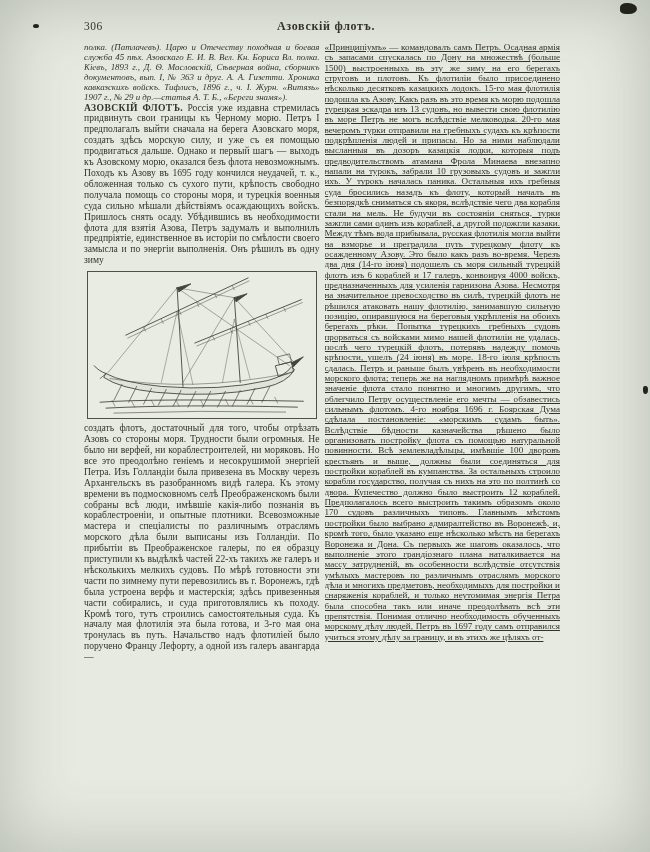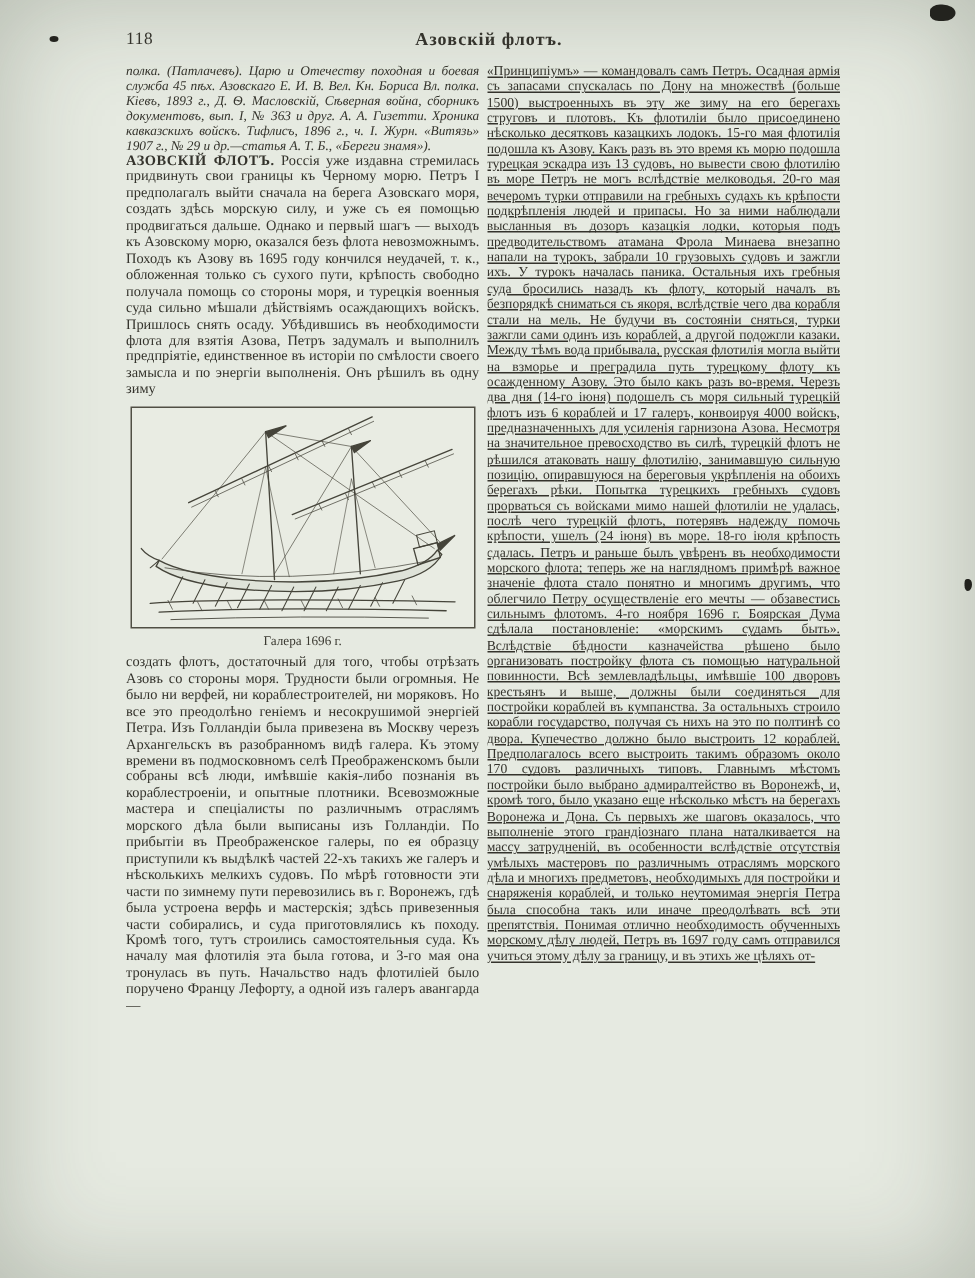--- a/index.html
+++ b/index.html
@@ -34,21 +34,21 @@
 
 <div class="page">
 
   <div class="artifact a1"></div>
   <div class="artifact a2"></div>
   <div class="artifact a3"></div>
 
   <div class="content">
 
     <div class="header">
-      <span class="page-number">118</span>
+      <span class="page-number">306</span>
       <span class="running-title">Азовскій флотъ.</span>
     </div>
 
     <div class="columns">
 
       <div class="col col-left">
         <p class="biblio">полка. (Патлачевъ). Царю и Отечеству походная и боевая служба 45 пѣх. Азовскаго Е. И. В. Вел. Кн. Бориса Вл. полка. Кіевъ, 1893 г., Д. Ѳ. Масловскій, Сѣверная война, сборникъ документовъ, вып. I, № 363 и друг. А. А. Гизетти. Хроника кавказскихъ войскъ. Тифлисъ, 1896 г., ч. I. Журн. «Витязь» 1907 г., № 29 и др.—статья А. Т. Б., «Береги знамя»).</p>
         <p><span class="article-heading">АЗОВСКІЙ ФЛОТЪ.</span> <span>Россія уже издавна стремилась придвинуть свои границы къ Черному морю. Петръ I предполагалъ выйти сначала на берега Азовскаго моря, создать здѣсь морскую силу, и уже съ ея помощью продвигаться дальше. Однако и первый шагъ — выходъ къ Азовскому морю, оказался безъ флота невозможнымъ. Походъ къ Азову въ 1695 году кончился неудачей, т. к., обложенная только съ сухого пути, крѣпость свободно получала помощь со стороны моря, и турецкія военныя суда сильно мѣшали дѣйствіямъ осаждающихъ войскъ. Пришлось снять осаду. Убѣдившись въ необходимости флота для взятія Азова, Петръ задумалъ и выполнилъ предпріятіе, единственное въ исторіи по смѣлости своего замысла и по энергіи выполненія. Онъ рѣшилъ въ одну зиму</span></p>
 
         <figure>
@@ -80,21 +80,20 @@
                 <path d="M86,16 L144,26" stroke-width="0.45"></path>
                 <path d="M86,40 L70,112 M86,40 L102,114" stroke-width="0.4"></path>
                 <path d="M144,48 L132,112 M144,48 L160,108" stroke-width="0.4"></path>
                 <path d="M86,16 l14,-4 -12,8 Z" fill="#45443a"></path>
                 <path d="M144,26 l13,-4 -11,8 Z" fill="#45443a"></path>
                 <path d="M202,92 l12,-6 -10,10 Z" fill="#45443a"></path>
                 <path d="M30,114 l-8,16 M45,116 l-8,16 M60,118 l-8,16 M75,119 l-8,16 M90,120 l-8,16 M105,121 l-8,16 M120,121 l-8,16 M135,121 l-8,16 M150,120 l-8,16 M165,118 l-8,16 M180,116 l-8,16" stroke-width="0.7"></path>
               </g>
             </svg>
           </div>
-          <figcaption>Галера 1696 г.</figcaption>
         </figure>
 
         <p>создать флотъ, достаточный для того, чтобы отрѣзать Азовъ со стороны моря. Трудности были огромныя. Не было ни верфей, ни кораблестроителей, ни моряковъ. Но все это преодолѣно геніемъ и несокрушимой энергіей Петра. Изъ Голландіи была привезена въ Москву черезъ Архангельскъ въ разобранномъ видѣ галера. Къ этому времени въ подмосковномъ селѣ Преображенскомъ были собраны всѣ люди, имѣвшіе какія-либо познанія въ кораблестроеніи, и опытные плотники. Всевозможные мастера и спеціалисты по различнымъ отраслямъ морского дѣла были выписаны изъ Голландіи. По прибытіи въ Преображенское галеры, по ея образцу приступили къ выдѣлкѣ частей 22-хъ такихъ же галеръ и нѣсколькихъ мелкихъ судовъ. По мѣрѣ готовности эти части по зимнему пути перевозились въ г. Воронежъ, гдѣ была устроена верфь и мастерскія; здѣсь привезенныя части собирались, и суда приготовлялись къ походу. Кромѣ того, тутъ строились самостоятельныя суда. Къ началу мая флотилія эта была готова, и 3-го мая она тронулась въ путь. Начальство надъ флотиліей было поручено Францу Лефорту, а одной изъ галеръ авангарда—</p>
       </div>
 
       <div class="col col-right">
         <p>«Принципіумъ» — командовалъ самъ Петръ. Осадная армія съ запасами спускалась по Дону на множествѣ (больше 1500) выстроенныхъ въ эту же зиму на его берегахъ струговъ и плотовъ. Къ флотиліи было присоединено нѣсколько десятковъ казацкихъ лодокъ. 15-го мая флотилія подошла къ Азову. Какъ разъ въ это время къ морю подошла турецкая эскадра изъ 13 судовъ, но вывести свою флотилію въ море Петръ не могъ вслѣдствіе мелководья. 20-го мая вечеромъ турки отправили на гребныхъ судахъ къ крѣпости подкрѣпленія людей и припасы. Но за ними наблюдали высланныя въ дозоръ казацкія лодки, которыя подъ предводительствомъ атамана Фрола Минаева внезапно напали на турокъ, забрали 10 грузовыхъ судовъ и зажгли ихъ. У турокъ началась паника. Остальныя ихъ гребныя суда бросились назадъ къ флоту, который началъ въ безпорядкѣ сниматься съ якоря, вслѣдствіе чего два корабля стали на мель. Не будучи въ состояніи сняться, турки зажгли сами одинъ изъ кораблей, а другой подожгли казаки. Между тѣмъ вода прибывала, русская флотилія могла выйти на взморье и преградила путь турецкому флоту къ осажденному Азову. Это было какъ разъ во-время. Черезъ два дня (14-го іюня) подошелъ съ моря сильный турецкій флотъ изъ 6 кораблей и 17 галеръ, конвоируя 4000 войскъ, предназначенныхъ для усиленія гарнизона Азова. Несмотря на значительное превосходство въ силѣ, турецкій флотъ не рѣшился атаковать нашу флотилію, занимавшую сильную позицію, опиравшуюся на береговыя укрѣпленія на обоихъ берегахъ рѣки. Попытка турецкихъ гребныхъ судовъ прорваться съ войсками мимо нашей флотиліи не удалась, послѣ чего турецкій флотъ, потерявъ надежду помочь крѣпости, ушелъ (24 іюня) въ море. 18-го іюля крѣпость сдалась. Петръ и раньше былъ увѣренъ въ необходимости морского флота; теперь же на наглядномъ примѣрѣ важное значеніе флота стало понятно и многимъ другимъ, что облегчило Петру осуществленіе его мечты — обзавестись сильнымъ флотомъ. 4-го ноября 1696 г. Боярская Дума сдѣлала постановленіе: «морскимъ судамъ быть». Вслѣдствіе бѣдности казначейства рѣшено было организовать постройку флота съ помощью натуральной повинности. Всѣ землевладѣльцы, имѣвшіе 100 дворовъ крестьянъ и выше, должны были соединяться для постройки кораблей въ кумпанства. За остальныхъ строило корабли государство, получая съ нихъ на это по полтинѣ со двора. Купечество должно было выстроить 12 кораблей. Предполагалось всего выстроить такимъ образомъ около 170 судовъ различныхъ типовъ. Главнымъ мѣстомъ постройки было выбрано адмиралтейство въ Воронежѣ, и, кромѣ того, было указано еще нѣсколько мѣстъ на берегахъ Воронежа и Дона. Съ первыхъ же шаговъ оказалось, что выполненіе этого грандіознаго плана наталкивается на массу затрудненій, въ особенности вслѣдствіе отсутствія умѣлыхъ мастеровъ по различнымъ отраслямъ морского дѣла и многихъ предметовъ, необходимыхъ для постройки и снаряженія кораблей, и только неутомимая энергія Петра была способна такъ или иначе преодолѣвать всѣ эти препятствія. Понимая отлично необходимость обученныхъ морскому дѣлу людей, Петръ въ 1697 году самъ отправился учиться этому дѣлу за границу, и въ этихъ же цѣляхъ от-</p>
       </div>
 
     </div>

